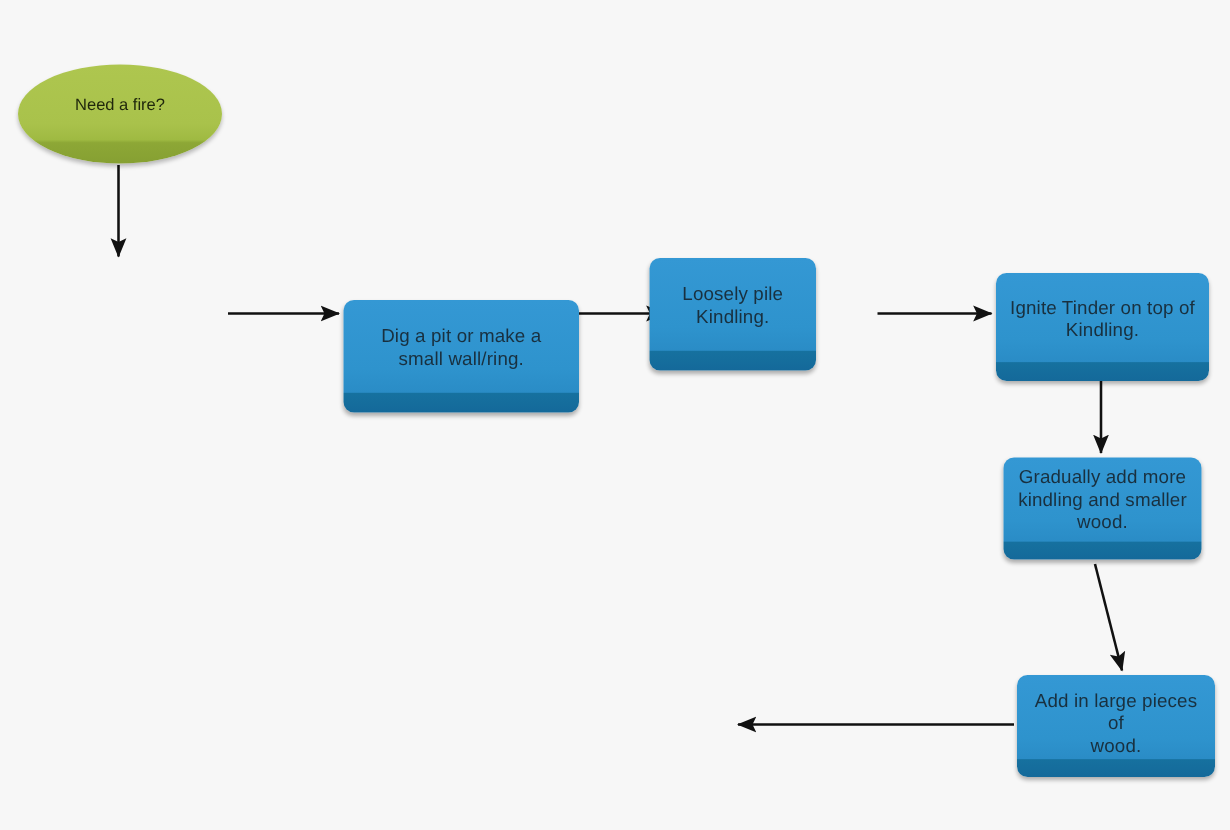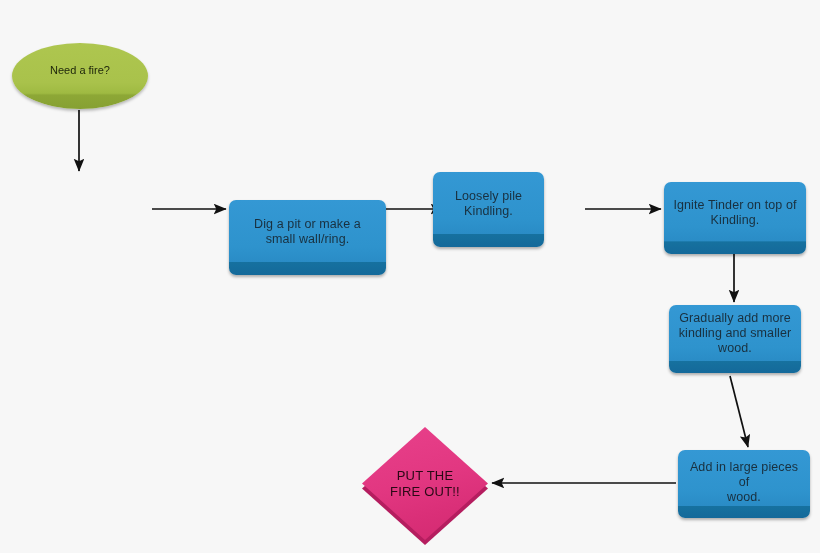--- a/index.html
+++ b/index.html
@@ -154,20 +154,14 @@
     <span class="lbl">Gradually add more
 kindling and smaller
 wood.</span>
   </div>
 
   <div class="node proc" style="left:678px; top:450px; width:132px; height:68px;align-items:flex-end;">
     <span class="lbl">Add in large pieces of
 wood.</span>
   </div>
 
-  <div class="node decision" style="left:362px; top:427px; width:126px; height:113px;">
-    <span class="dia-shadow"></span>
-    <span class="dia-face"></span>
-    <span class="lbl">PUT THE
-FIRE OUT!!</span>
-  </div>
 
 </div>
 
 </body></html>

